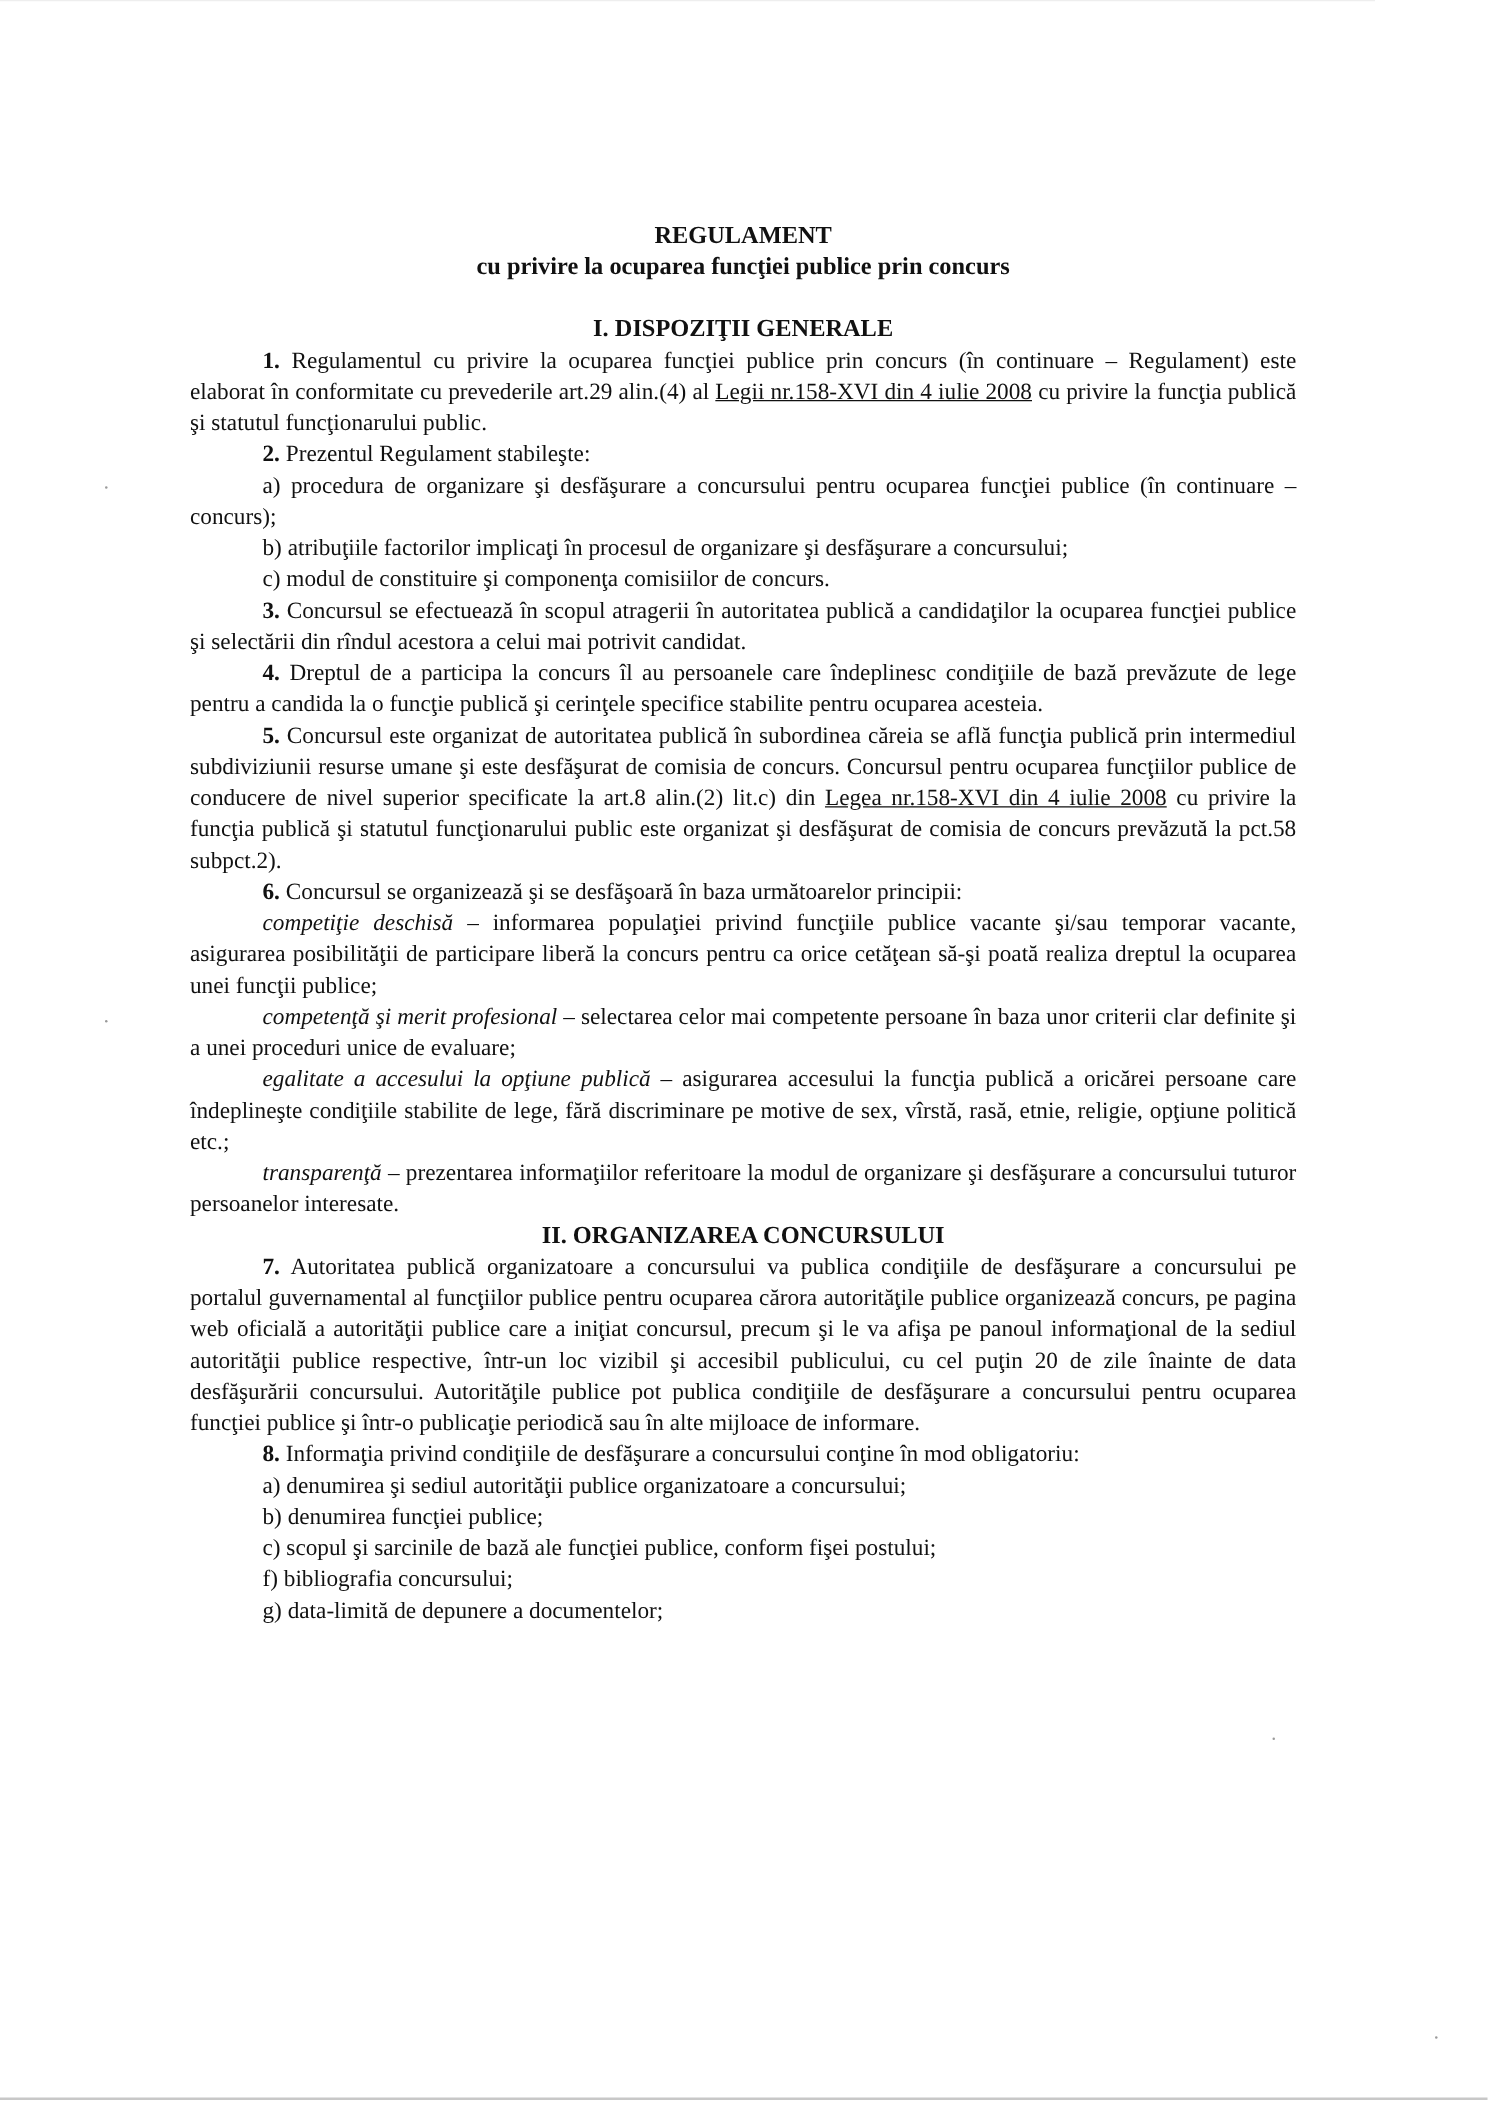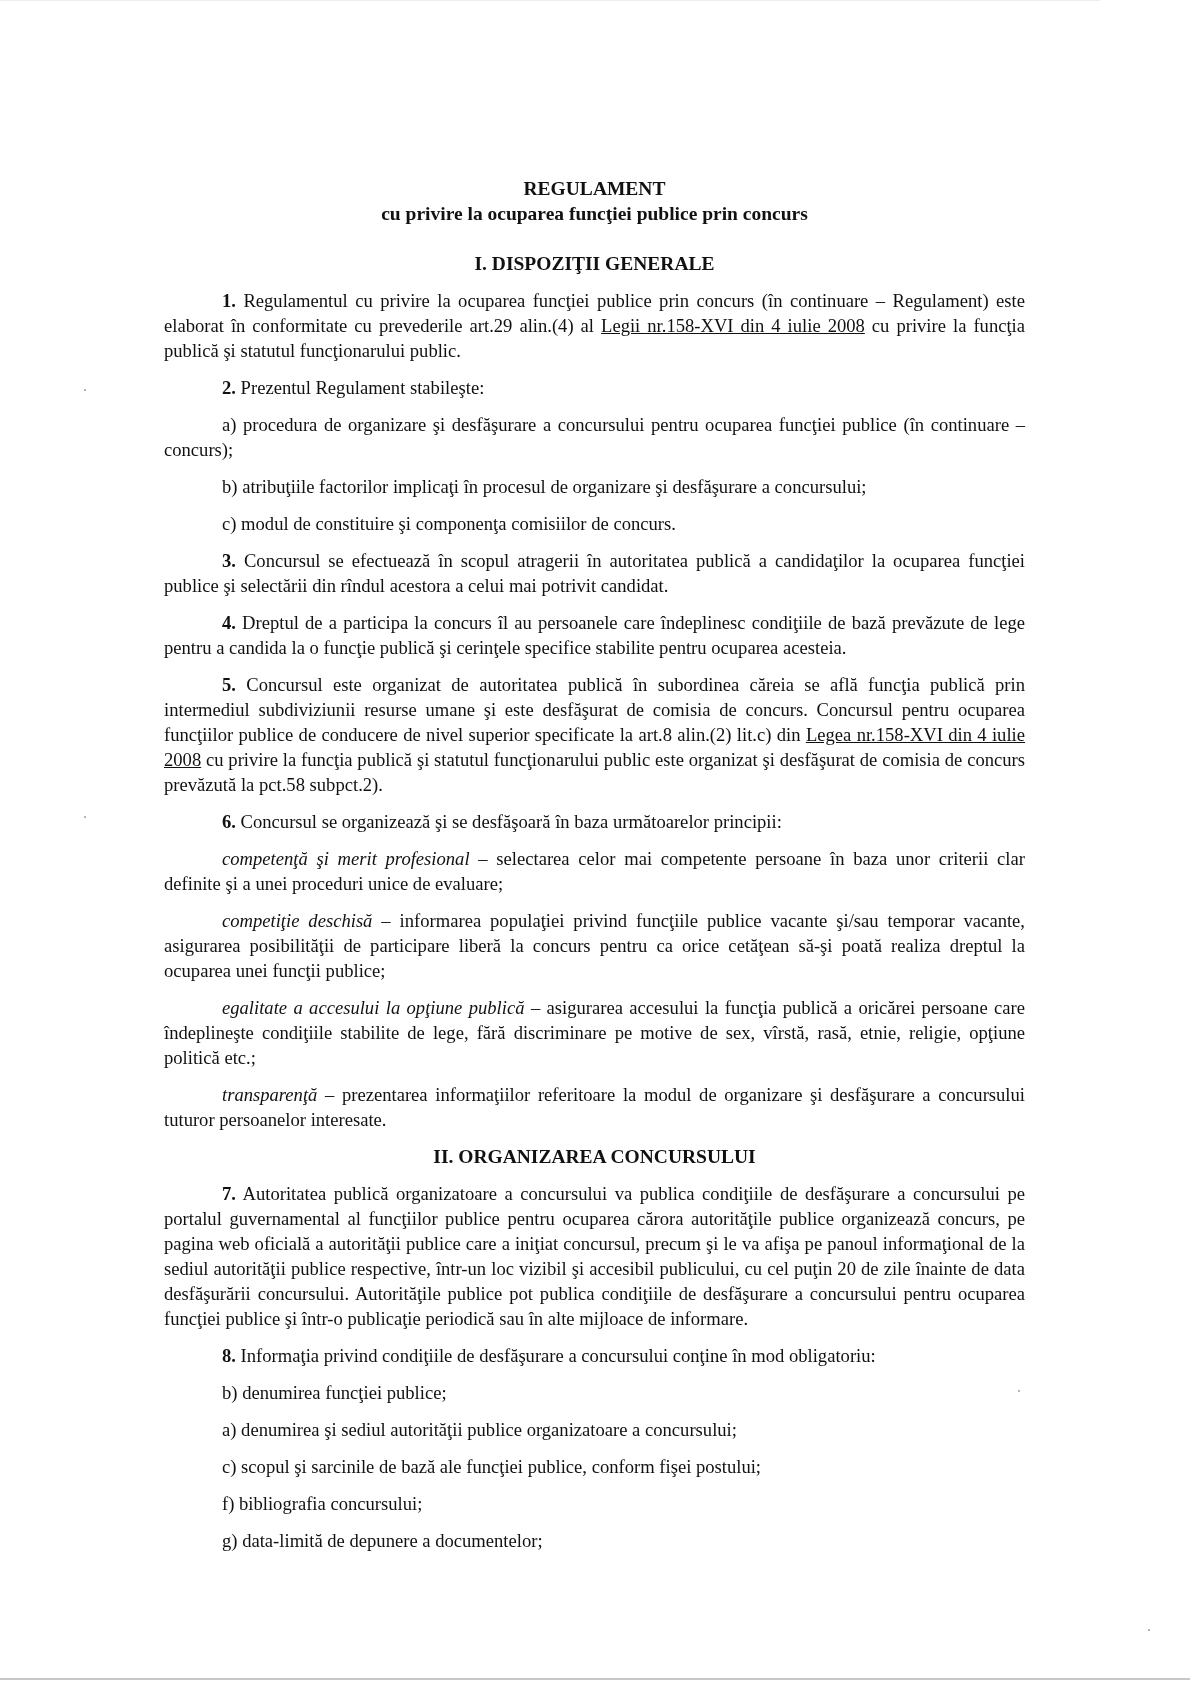--- a/index.html
+++ b/index.html
@@ -35,21 +35,21 @@
       margin: 0 0 25px 0;
     }
     .section-heading {
       text-align: center;
       font-weight: bold;
       font-size: 19.5px;
       line-height: 25px;
       margin: 0;
     }
     p {
-      margin: 12px;
+      margin: 0;
       text-align: justify;
       text-indent: 58px;
     }
     .num { font-weight: bold; }
     .link { text-decoration: underline; }
     em { font-style: italic; }
     .scan-dot {
       position: absolute;
       width: 2px;
       height: 2px;
@@ -92,32 +92,32 @@
   <p>c) modul de constituire şi componenţa comisiilor de concurs.</p>
 
   <p><span class="num">3.</span><span> Concursul se efectuează în scopul atragerii în autoritatea publică a candidaţilor la ocuparea funcţiei publice şi selectării din rîndul acestora a celui mai potrivit candidat.</span></p>
 
   <p><span class="num">4.</span><span> Dreptul de a participa la concurs îl au persoanele care îndeplinesc condiţiile de bază prevăzute de lege pentru a candida la o funcţie publică şi cerinţele specifice stabilite pentru ocuparea acesteia.</span></p>
 
   <p><span class="num">5.</span><span> Concursul este organizat de autoritatea publică în subordinea căreia se află funcţia publică prin intermediul subdiviziunii resurse umane şi este desfăşurat de comisia de concurs. Concursul pentru ocuparea funcţiilor publice de conducere de nivel superior specificate la art.8 alin.(2) lit.c) din </span><span class="link">Legea nr.158-XVI din 4 iulie 2008</span><span> cu privire la funcţia publică şi statutul funcţionarului public este organizat şi desfăşurat de comisia de concurs prevăzută la pct.58 subpct.2).</span></p>
 
   <p><span class="num">6.</span><span> Concursul se organizează şi se desfăşoară în baza următoarelor principii:</span></p>
 
+  <p><em>competiţie deschisă</em><span> – informarea populaţiei privind funcţiile publice vacante şi/sau temporar vacante, asigurarea posibilităţii de participare liberă la concurs pentru ca orice cetăţean să-şi poată realiza dreptul la ocuparea unei funcţii publice;</span></p>
   <p><em>competenţă şi merit profesional</em><span> – selectarea celor mai competente persoane în baza unor criterii clar definite şi a unei proceduri unice de evaluare;</span></p>
-  <p><em>competiţie deschisă</em><span> – informarea populaţiei privind funcţiile publice vacante şi/sau temporar vacante, asigurarea posibilităţii de participare liberă la concurs pentru ca orice cetăţean să-şi poată realiza dreptul la ocuparea unei funcţii publice;</span></p>
   <p><em>egalitate a accesului la opţiune publică</em><span> – asigurarea accesului la funcţia publică a oricărei persoane care îndeplineşte condiţiile stabilite de lege, fără discriminare pe motive de sex, vîrstă, rasă, etnie, religie, opţiune politică etc.;</span></p>
   <p><em>transparenţă</em><span> – prezentarea informaţiilor referitoare la modul de organizare şi desfăşurare a concursului tuturor persoanelor interesate.</span></p>
 
   <h3 class="section-heading">II. ORGANIZAREA CONCURSULUI</h3>
 
   <p><span class="num">7.</span><span> Autoritatea publică organizatoare a concursului va publica condiţiile de desfăşurare a concursului pe portalul guvernamental al funcţiilor publice pentru ocuparea cărora autorităţile publice organizează concurs, pe pagina web oficială a autorităţii publice care a iniţiat concursul, precum şi le va afişa pe panoul informaţional de la sediul autorităţii publice respective, într-un loc vizibil şi accesibil publicului, cu cel puţin 20 de zile înainte de data desfăşurării concursului. Autorităţile publice pot publica condiţiile de desfăşurare a concursului pentru ocuparea funcţiei publice şi într-o publicaţie periodică sau în alte mijloace de informare.</span></p>
 
   <p><span class="num">8.</span><span> Informaţia privind condiţiile de desfăşurare a concursului conţine în mod obligatoriu:</span></p>
+  <p>a) denumirea şi sediul autorităţii publice organizatoare a concursului;</p>
   <p>b) denumirea funcţiei publice;</p>
-  <p>a) denumirea şi sediul autorităţii publice organizatoare a concursului;</p>
   <p>c) scopul şi sarcinile de bază ale funcţiei publice, conform fişei postului;</p>
   <p>f) bibliografia concursului;</p>
   <p>g) data-limită de depunere a documentelor;</p>
 </div>
 
 <div class="scan-dot" style="left:84px; top:389px;"></div>
 <div class="scan-dot" style="left:84px; top:816px;"></div>
 <div class="scan-dot" style="left:1018px; top:1390px;"></div>
 <div class="scan-dot" style="left:1148px; top:1629px;"></div>
 <div class="scan-edge-bottom"></div>

